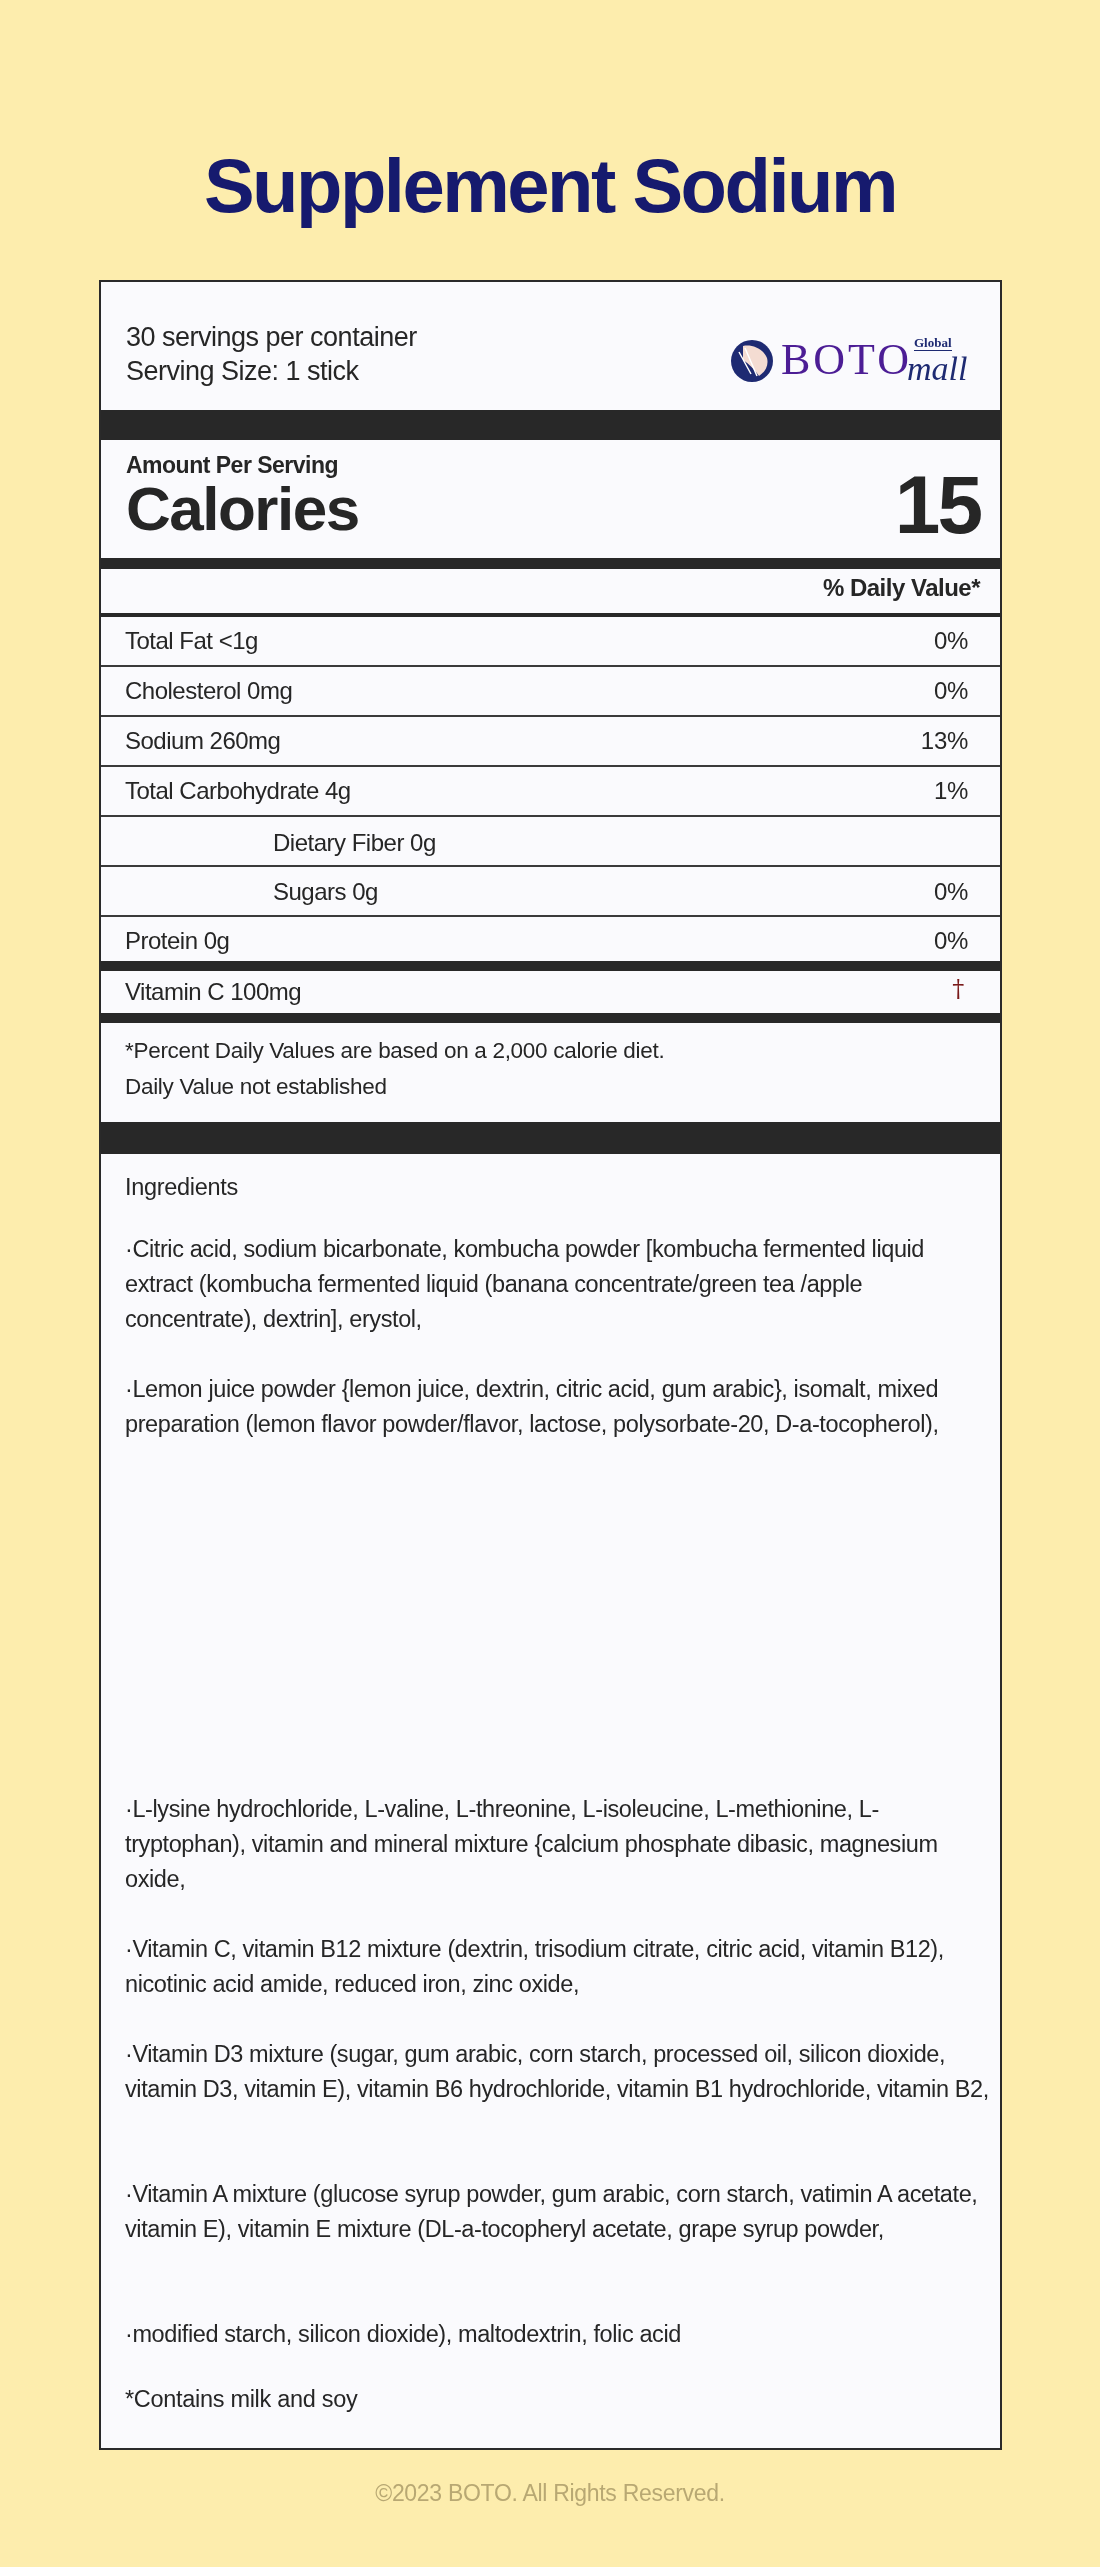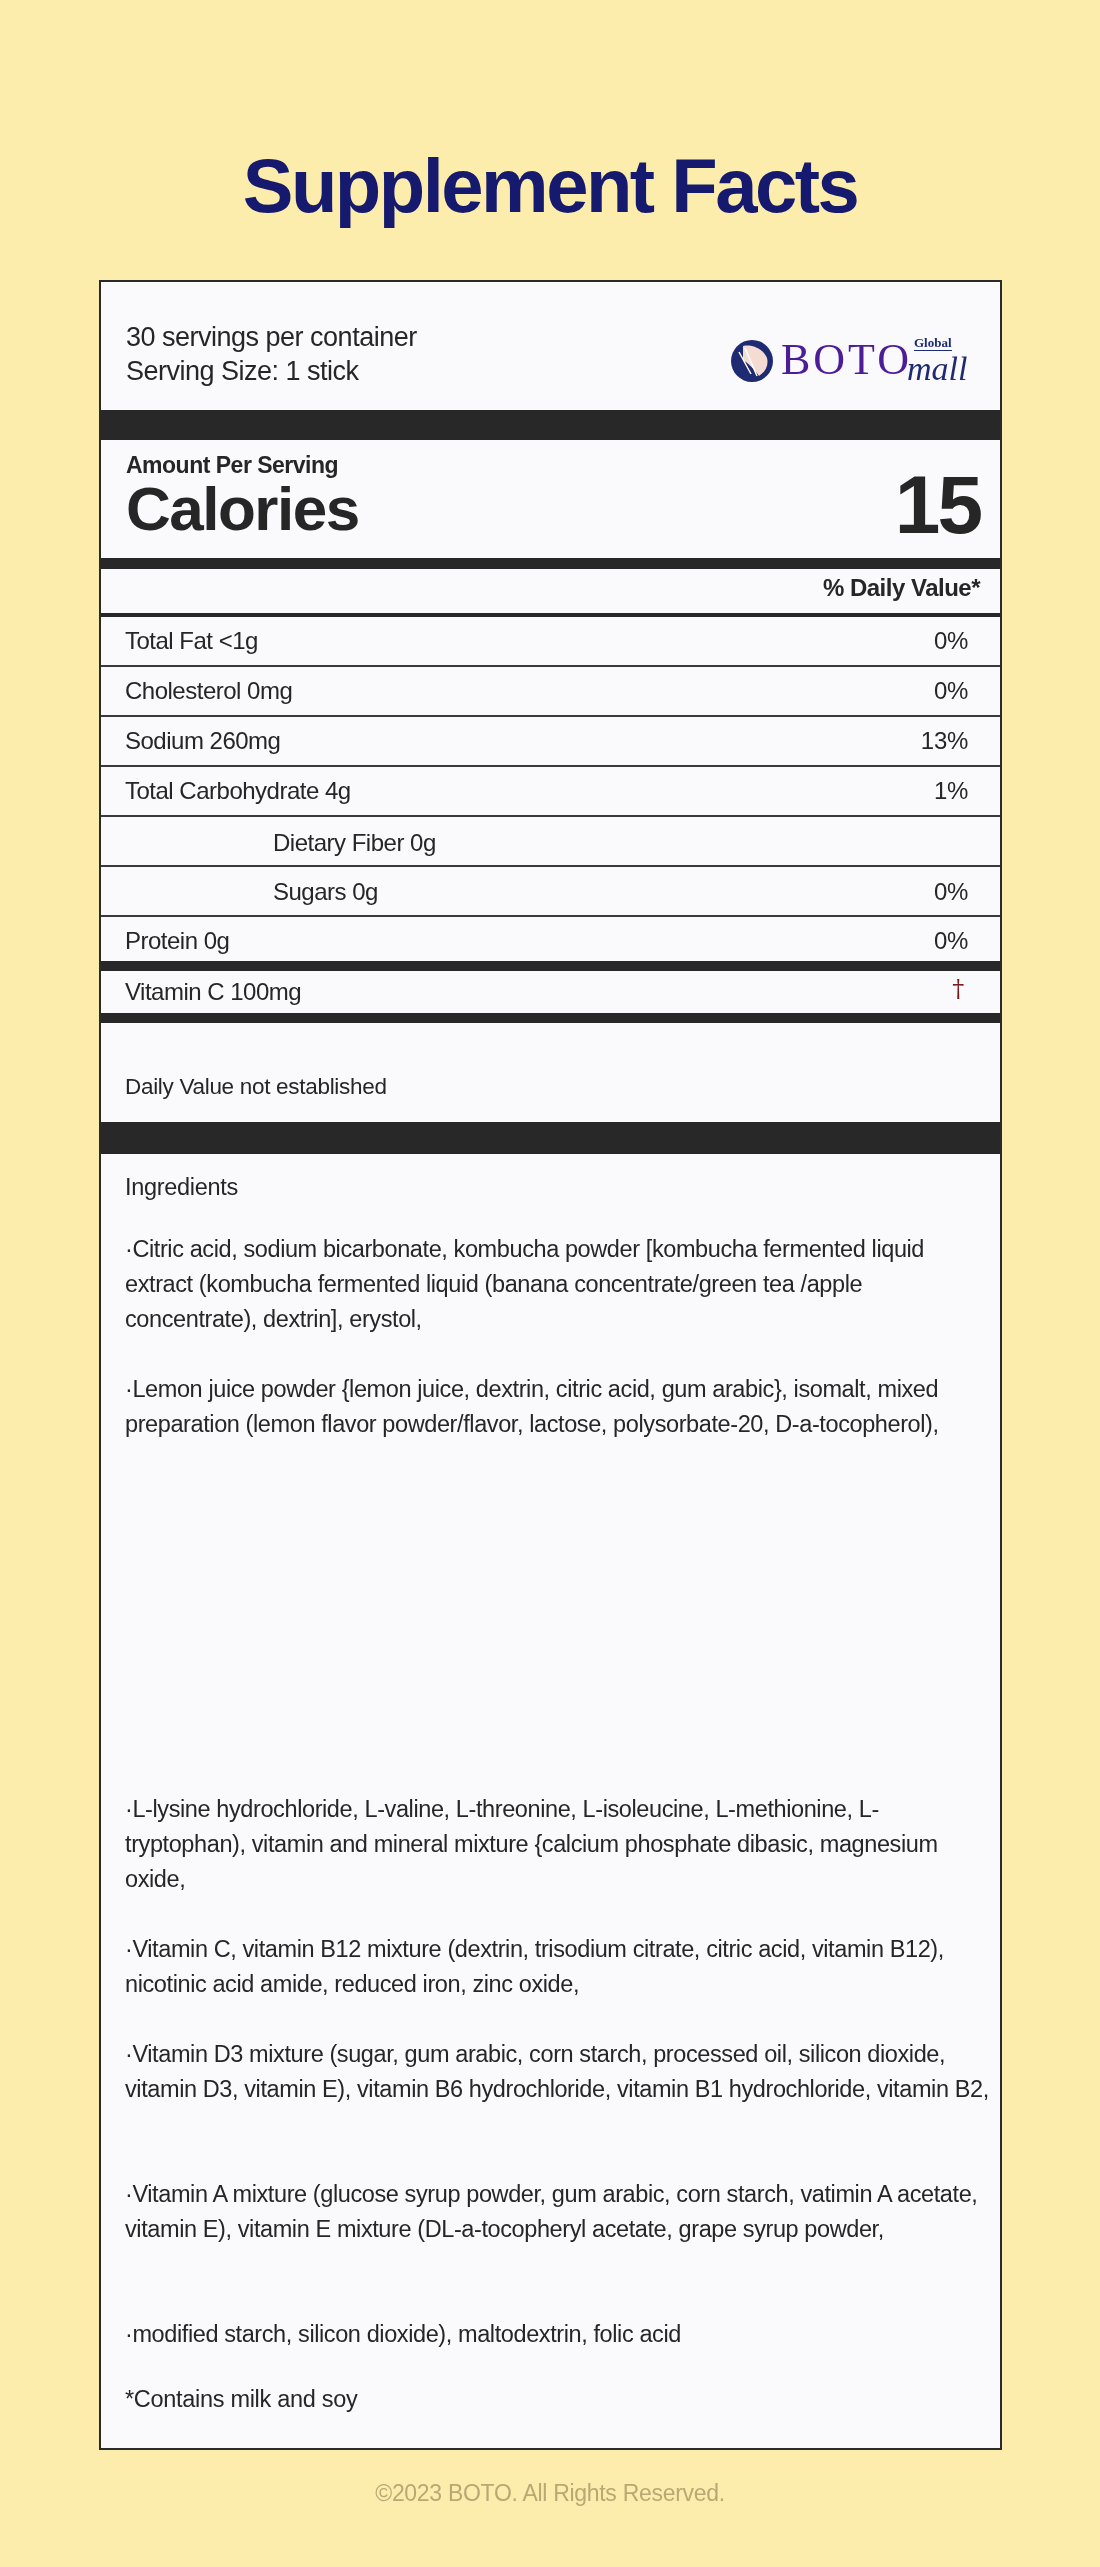--- a/index.html
+++ b/index.html
@@ -42,21 +42,21 @@
   .ing-para { position: absolute; left: 24px; width: 870px; font-size: 23.5px; line-height: 35px; letter-spacing: -0.4px; color: #262626; }
   .contains { left: 24px; font-size: 23.5px; letter-spacing: -0.3px; }
   .copyright {
     position: absolute; top: 2480px; left: 0; width: 1100px; text-align: center;
     font-size: 23px; color: #b8a873; letter-spacing: -0.3px;
   }
 </style>
 </head>
 <body>
 
-<h1 class="title">Supplement Facts</h1>
+<h1 class="title">Supplement Sodium</h1>
 
 <div class="box">
 
   <div class="abs serv" style="top:40px;">30 servings per container</div>
   <div class="abs serv" style="top:74px;">Serving Size: 1 stick</div>
 
   <div class="abs logo">
     <svg width="46" height="46" viewBox="0 0 46 46" style="position:absolute;left:0;top:6px;">
       <circle cx="23" cy="23" r="21" fill="#1e2a72"></circle>
       <path d="M14 8 C22 6 34 10 38 20 C40 28 36 34 30 38 C26 32 20 26 14 22 Z" fill="#f4dcd2"></path>
@@ -122,20 +122,21 @@
 
   <div class="thick" style="top:679px;height:10px;"></div>
 
   <div class="row" style="top:689px;height:42px;">
     <span class="name" style="top:7px;">Vitamin C 100mg</span>
     <span class="pct dagger">†</span>
   </div>
 
   <div class="thick" style="top:731px;height:10px;"></div>
 
+  <div class="abs foot" style="top:756px;">*Percent Daily Values are based on a 2,000 calorie diet.</div>
   <div class="abs foot" style="top:792px;">Daily Value not established</div>
 
   <div class="thick" style="top:840px;height:32px;"></div>
 
   <div class="abs ing-title">Ingredients</div>
 
   <p class="ing-para" style="top:950px;">·Citric acid, sodium bicarbonate, kombucha powder [kombucha fermented liquid extract (kombucha fermented liquid (banana concentrate/green tea /apple concentrate), dextrin], erystol,</p>
   <p class="ing-para" style="top:1090px;">·Lemon juice powder {lemon juice, dextrin, citric acid, gum arabic}, isomalt, mixed preparation (lemon flavor powder/flavor, lactose, polysorbate-20, D-a-tocopherol),</p>
   <p class="ing-para" style="top:1510px;">·L-lysine hydrochloride, L-valine, L-threonine, L-isoleucine, L-methionine, L-tryptophan), vitamin and mineral mixture {calcium phosphate dibasic, magnesium oxide,</p>
   <p class="ing-para" style="top:1650px;">·Vitamin C, vitamin B12 mixture (dextrin, trisodium citrate, citric acid, vitamin B12), nicotinic acid amide, reduced iron, zinc oxide,</p>

